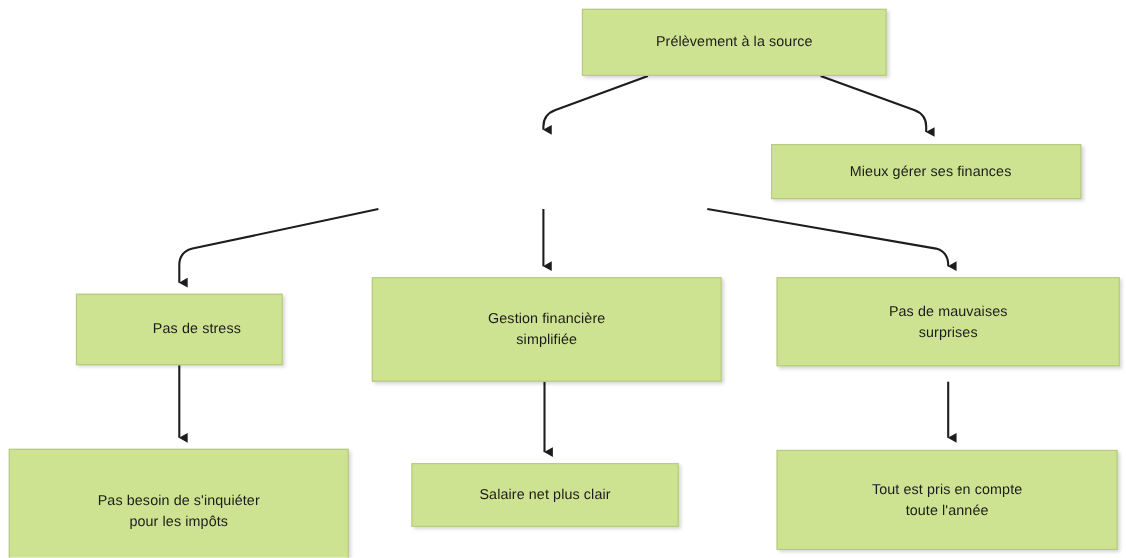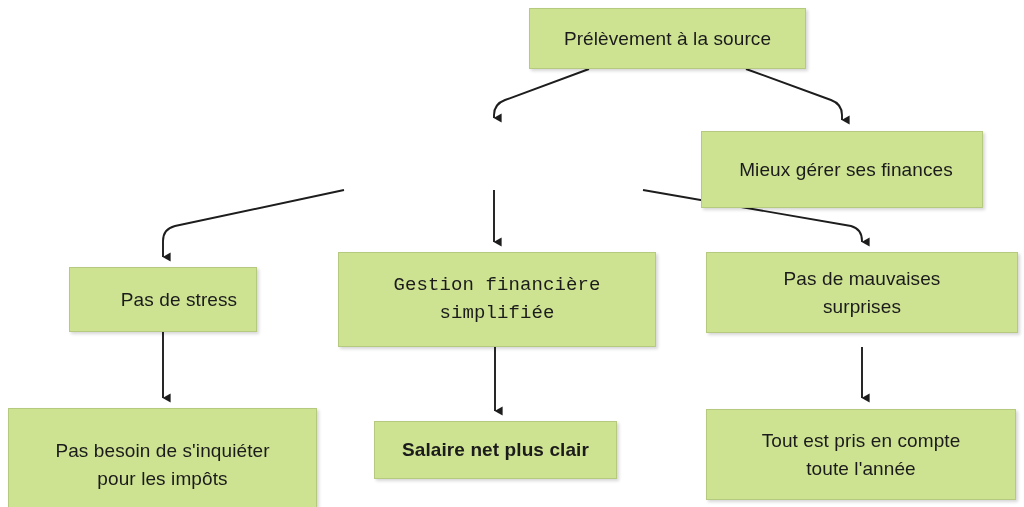--- a/index.html
+++ b/index.html
@@ -27,21 +27,21 @@
     position: absolute;
     box-sizing: border-box;
     background: #cde392;
     border: 1px solid #b5c97f;
     box-shadow: 2px 2px 3px rgba(0,0,0,0.16);
     display: flex;
     align-items: center;
     justify-content: center;
     text-align: center;
     color: #1b1b1b;
-    font-size: 19px;
+    font-size: 13px;
     line-height: 1.45;
     letter-spacing: 0.1px;
     padding: 2px 8px;
   }
   .node-label {
     display: block;
     white-space: pre-line;
   }
 </style>
 </head>
@@ -74,44 +74,44 @@
 
       <path d="M 862,347 L 862,398" marker-end="url(#arrow-down)"></path>
     </g>
   </svg>
 
   <div class="node" style="left:529px; top:8px; width:277px; height:61px;">
     <span class="node-label">Prélèvement à la source</span>
   </div>
 
 
-  <div class="node" style="left:701px; top:131px; width:282px; height:77px;padding-left:16px;">
+  <div class="node" style="left:701px; top:131px; width:282px; height:50px;padding-left:16px;">
     <span class="node-label">Mieux gérer ses finances</span>
   </div>
 
   <div class="node" style="left:69px; top:267px; width:188px; height:65px;padding-left:40px;">
     <span class="node-label">Pas de stress</span>
   </div>
 
-  <div class="node" style="left:338px; top:252px; width:318px; height:95px;font-family:Liberation Mono, monospace;">
+  <div class="node" style="left:338px; top:252px; width:318px; height:95px;">
     <span class="node-label">Gestion financière
 simplifiée</span>
   </div>
 
   <div class="node" style="left:706px; top:252px; width:312px; height:81px;">
     <span class="node-label">Pas de mauvaises
 surprises</span>
   </div>
 
   <div class="node" style="left:8px; top:408px; width:309px; height:113px;">
     <span class="node-label">Pas besoin de s'inquiéter
 pour les impôts</span>
   </div>
 
-  <div class="node" style="left:374px; top:421px; width:243px; height:58px;font-weight:bold;">
+  <div class="node" style="left:374px; top:421px; width:243px; height:58px;">
     <span class="node-label">Salaire net plus clair</span>
   </div>
 
   <div class="node" style="left:706px; top:409px; width:310px; height:91px;">
     <span class="node-label">Tout est pris en compte
 toute l'année</span>
   </div>
 
 </div>
 

